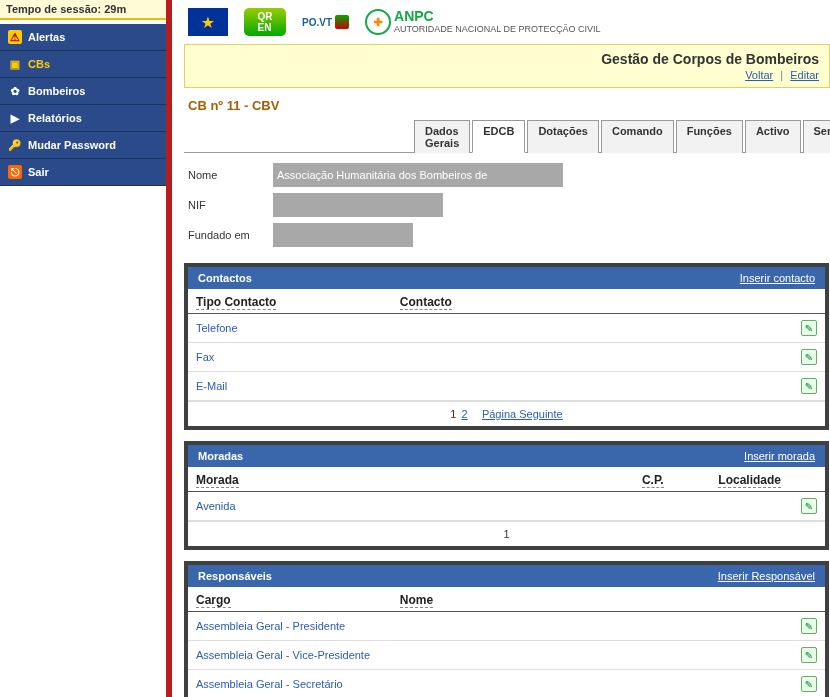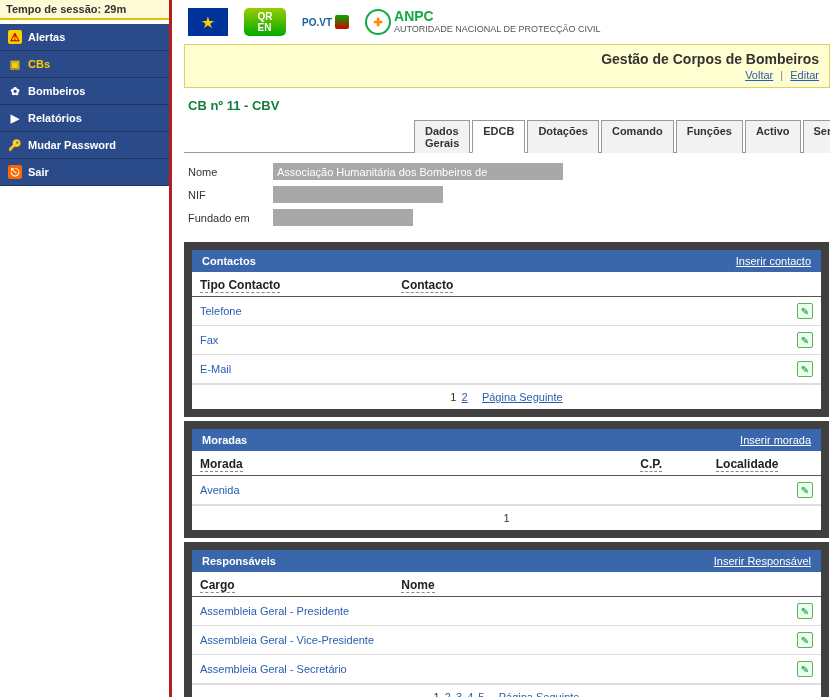--- a/index.html
+++ b/index.html
@@ -9,21 +9,21 @@
     background: #fff;
     color: #333;
     width: 830px;
     height: 697px;
     overflow: hidden;
   }
   .layout { display: flex; width: 100%; height: 100%; }
   .sidebar {
     width: 172px;
     background: #fff;
-    border-right: 3px solid #b91c1c;
+    border-right: 6px solid #b91c1c;
     flex-shrink: 0;
   }
   .session-bar {
     background: #fffbd6;
     border-bottom: 2px solid #e2c100;
     padding: 3px 6px;
     font-size: 11px;
     font-weight: bold;
     color: #333;
   }
@@ -93,21 +93,21 @@
   .title-band .links {
     font-size: 11px; margin-top: 2px;
   }
   .title-band .links a { color: #2a5db0; text-decoration: underline; cursor:pointer; }
   .title-band .links span.sep { color:#888; margin: 0 4px;}
 
   .subtitle {
     padding: 4px 0 6px 4px;
     font-size: 13px;
     font-weight: bold;
-    color: #15803d;
+    color: #a16207;
   }
 
   .tabs {
     display: flex;
     border-bottom: 1px solid #999;
     padding-left: 230px;
   }
   .tab {
     border: 1px solid #999;
     border-bottom: none;
@@ -134,33 +134,33 @@
     align-items: center;
     margin-bottom: 6px;
   }
   .form-row label {
     width: 85px;
     font-size: 11px;
     color: #333;
   }
   .form-row .field {
     background: #a8a8a8;
-    height: 17px;
+    height: 24px;
     color: #fff;
     font-size: 11px;
     padding: 1px 4px;
     display:flex;align-items:center;
   }
   .field.nome { width: 290px; }
   .field.nif { width: 170px; }
   .field.fundado { width: 140px; }
 
   .panel {
-    border: 8px solid #404040;
-    margin-bottom: 4px;
+    border: 4px solid #404040;
+    margin-bottom: 11px;
     margin-right: 1px;
   }
   .panel-header {
     background: #3a66ab;
     color: #fff;
     font-weight: bold;
     font-size: 11px;
     padding: 5px 10px;
     display: flex;
     justify-content: space-between;

